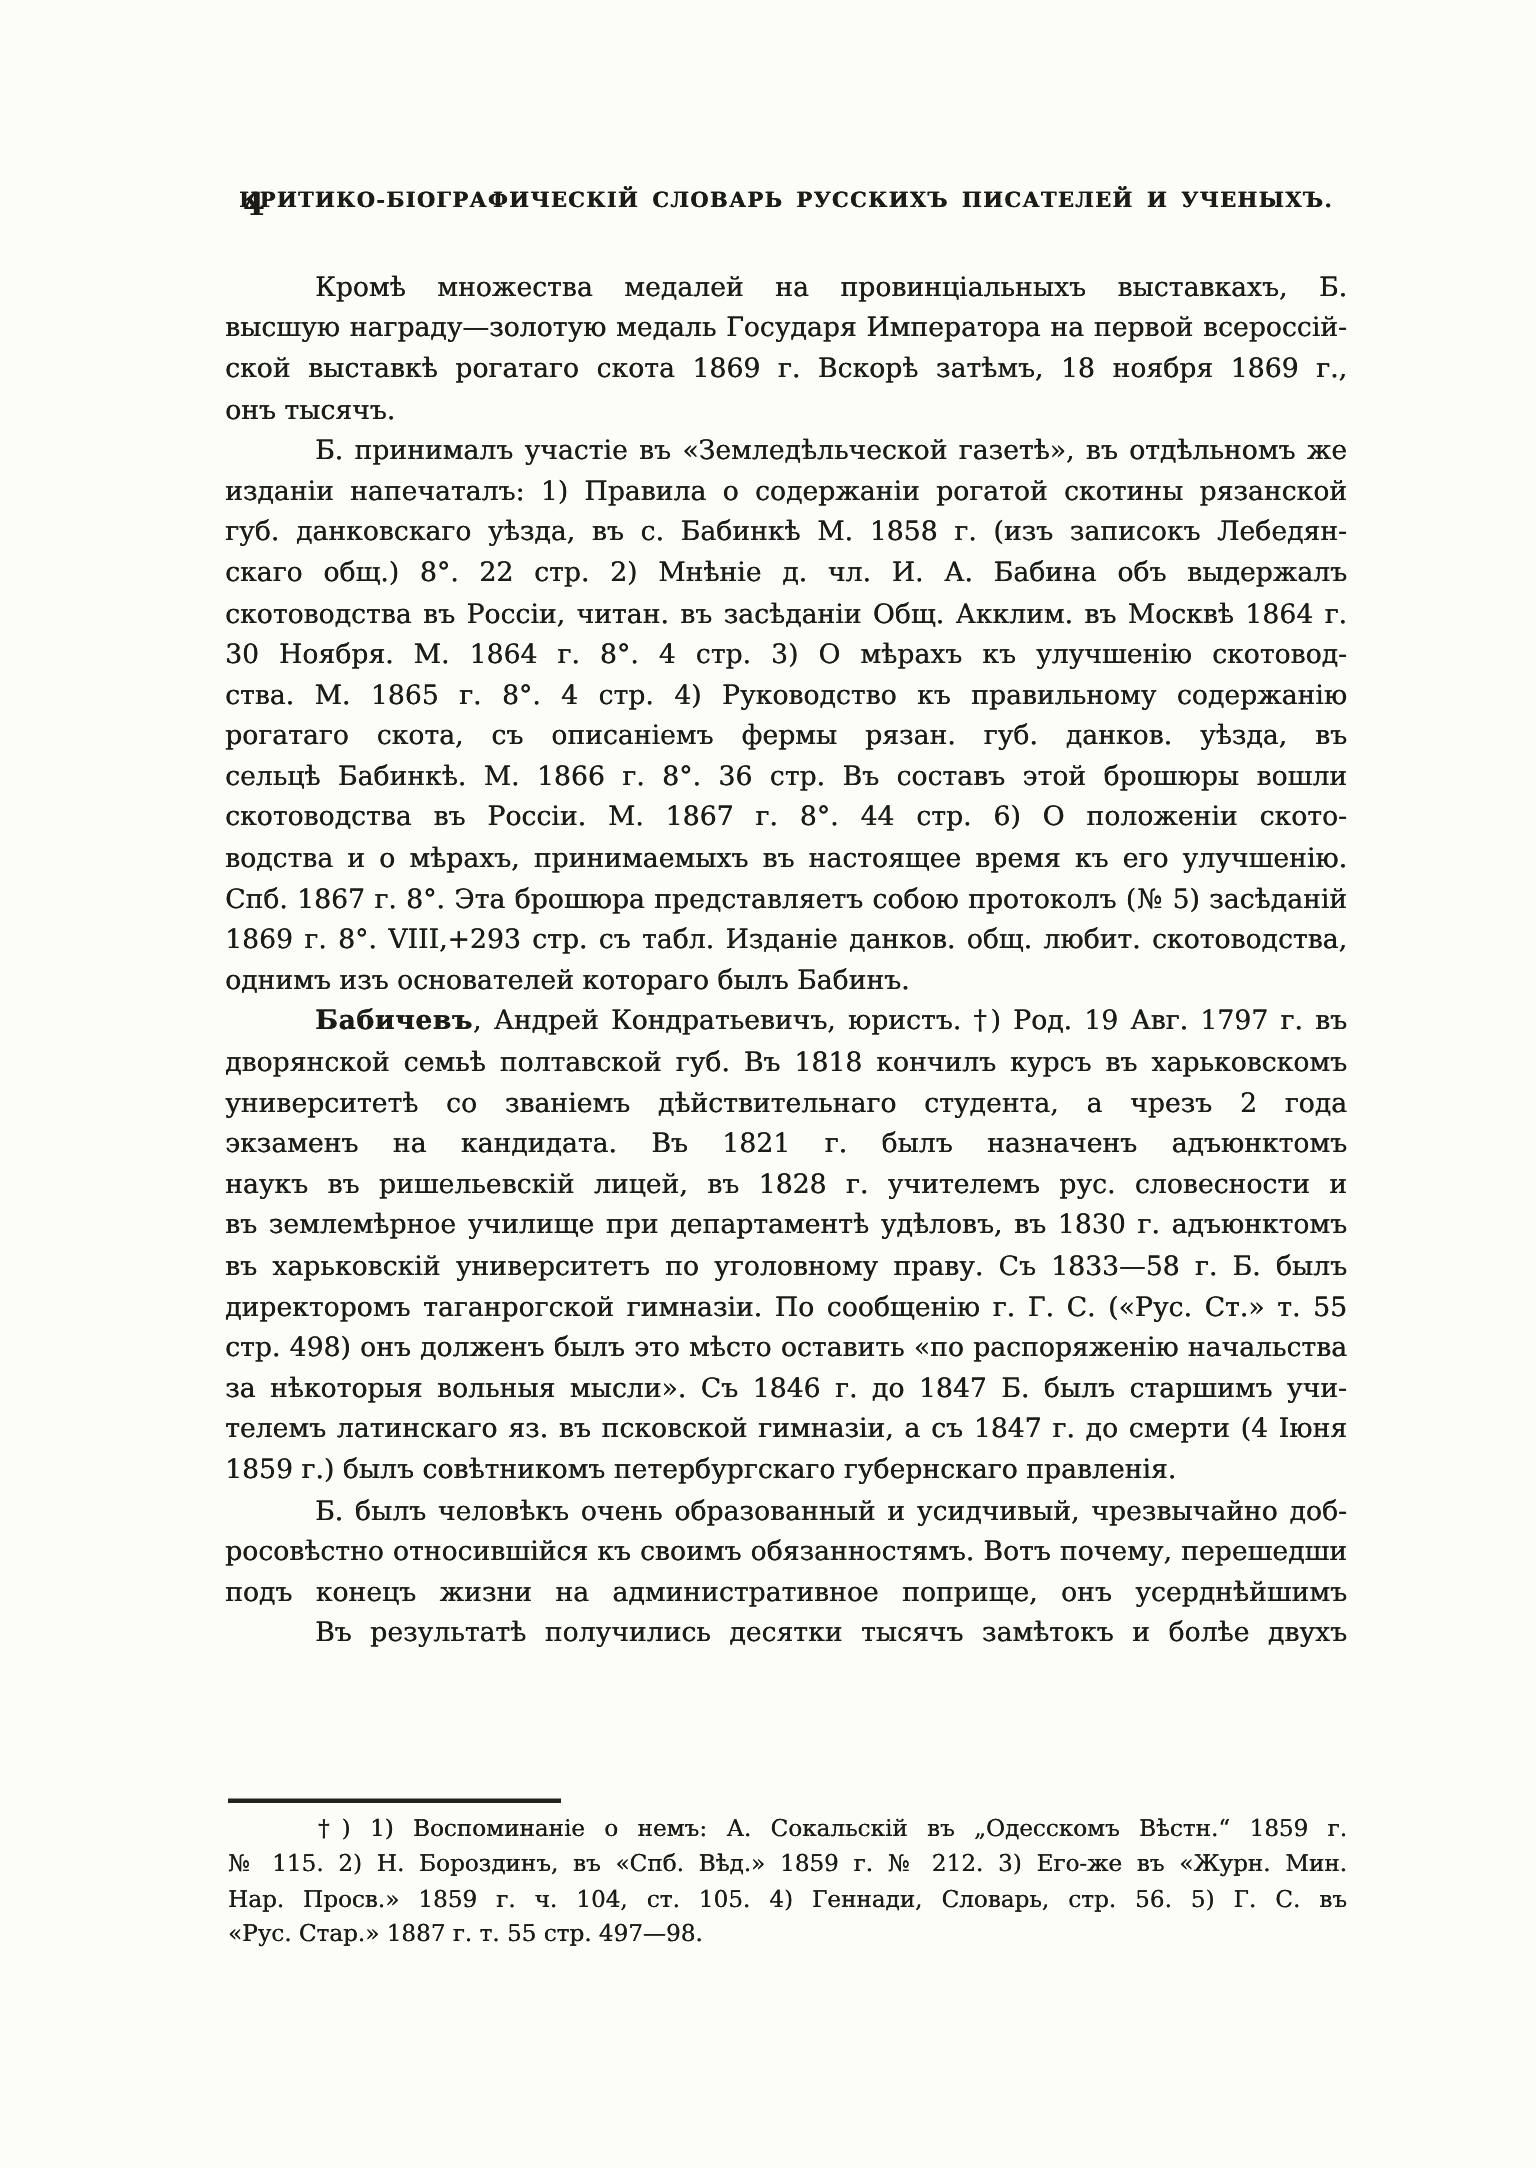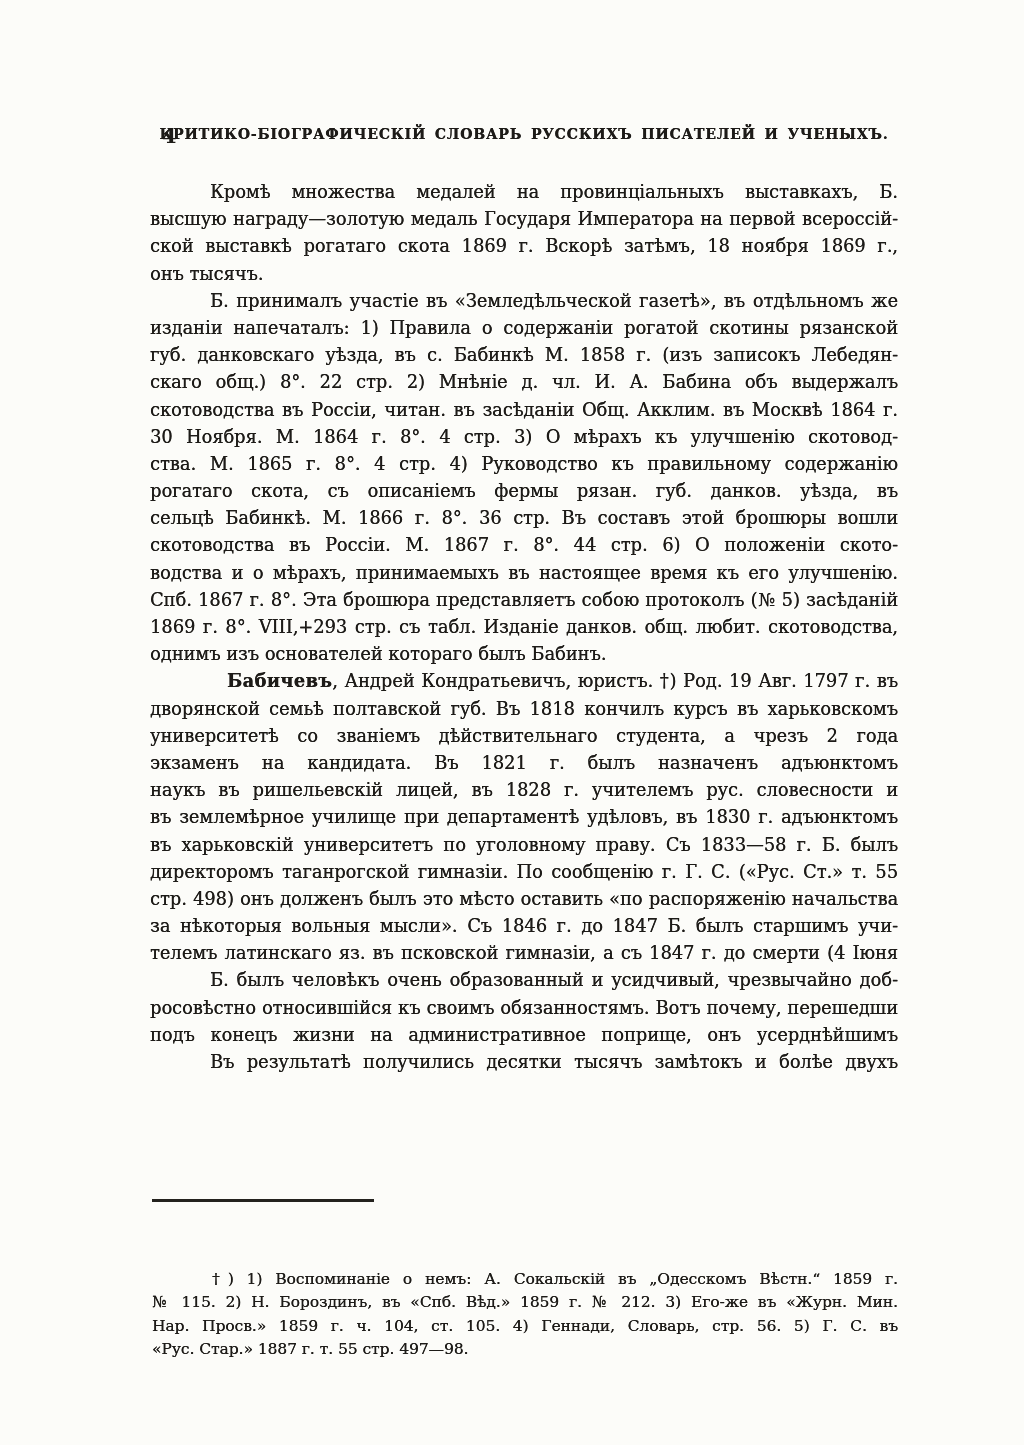--- a/index.html
+++ b/index.html
@@ -37,37 +37,37 @@
   
   .text-block {
     position: absolute;
     top: 178px; left: 150px; width: 748px;
     font-size: 17.8px;
     line-height: 27.2px;
     text-shadow: 0.25px 0 0 #262420;
   }
   .footnote-block {
     position: absolute;
-    top: 1268px; left: 152px; width: 746px;
+    top: 1208px; left: 152px; width: 746px;
     font-size: 15.4px;
     line-height: 23.4px;
     text-shadow: 0.2px 0 0 #262420;
   }
   .line {
     text-align: justify;
     text-align-last: justify;
     height: 27.2px;
     overflow: hidden;
     white-space: normal;
   }
   .footnote-block .line { height: 23.4px; }
   .line.last { text-align-last: left; }
   .line.indent { text-indent: 60px; }
   .it { }
-  .bd { font-weight: bold; letter-spacing: 0.4px; margin-left: 17px; }
+  .bd { font-weight: bold; letter-spacing: 0.4px; }
   .footnote-rule {
     position: absolute;
     top: 1199px; left: 152px;
     width: 222px; height: 3px;
     background: #24221e;
   }
 </style>
 </head>
 <body>
 
@@ -106,20 +106,21 @@
         <div class="line"><span>дворянской семьѣ полтавской губ. Въ 1818 кончилъ курсъ въ харьковскомъ</span></div>
         <div class="line"><span>университетѣ со званіемъ дѣйствительнаго студента, а чрезъ 2 года выдержалъ</span></div>
         <div class="line"><span>экзаменъ на кандидата. Въ 1821 г. былъ назначенъ адъюнктомъ философскихъ</span></div>
         <div class="line"><span>наукъ въ ришельевскій лицей, въ 1828 г. учителемъ рус. словесности и исторіи</span></div>
         <div class="line"><span>въ землемѣрное училище при департаментѣ удѣловъ, въ 1830 г. адъюнктомъ</span></div>
         <div class="line"><span>въ харьковскій университетъ по уголовному праву. Съ 1833—58 г. Б. былъ</span></div>
         <div class="line"><span>директоромъ таганрогской гимназіи. По сообщенію г. Г. С. («Рус. Ст.» т. 55</span></div>
         <div class="line"><span>стр. 498) онъ долженъ былъ это мѣсто оставить «по распоряженію начальства</span></div>
         <div class="line"><span>за нѣкоторыя вольныя мысли». Съ 1846 г. до 1847 Б. былъ старшимъ учи-</span></div>
         <div class="line"><span>телемъ латинскаго яз. въ псковской гимназіи, а съ 1847 г. до смерти (4 Іюня</span></div>
+        <div class="line last"><span>1859 г.) былъ совѣтникомъ петербургскаго губернскаго правленія.</span></div>
       </div>
       <div>
         <div class="line indent"><span>Б. былъ человѣкъ очень образованный и усидчивый, чрезвычайно доб-</span></div>
         <div class="line"><span>росовѣстно относившійся къ своимъ обязанностямъ. Вотъ почему, перешедши</span></div>
         <div class="line"><span>подъ конецъ жизни на административное поприще, онъ усерднѣйшимъ образомъ</span></div>
       </div>
       <div>
         <div class="line indent"><span>Въ результатѣ получились десятки тысячъ замѣтокъ и болѣе двухъ</span></div>
       </div>
     </div>

